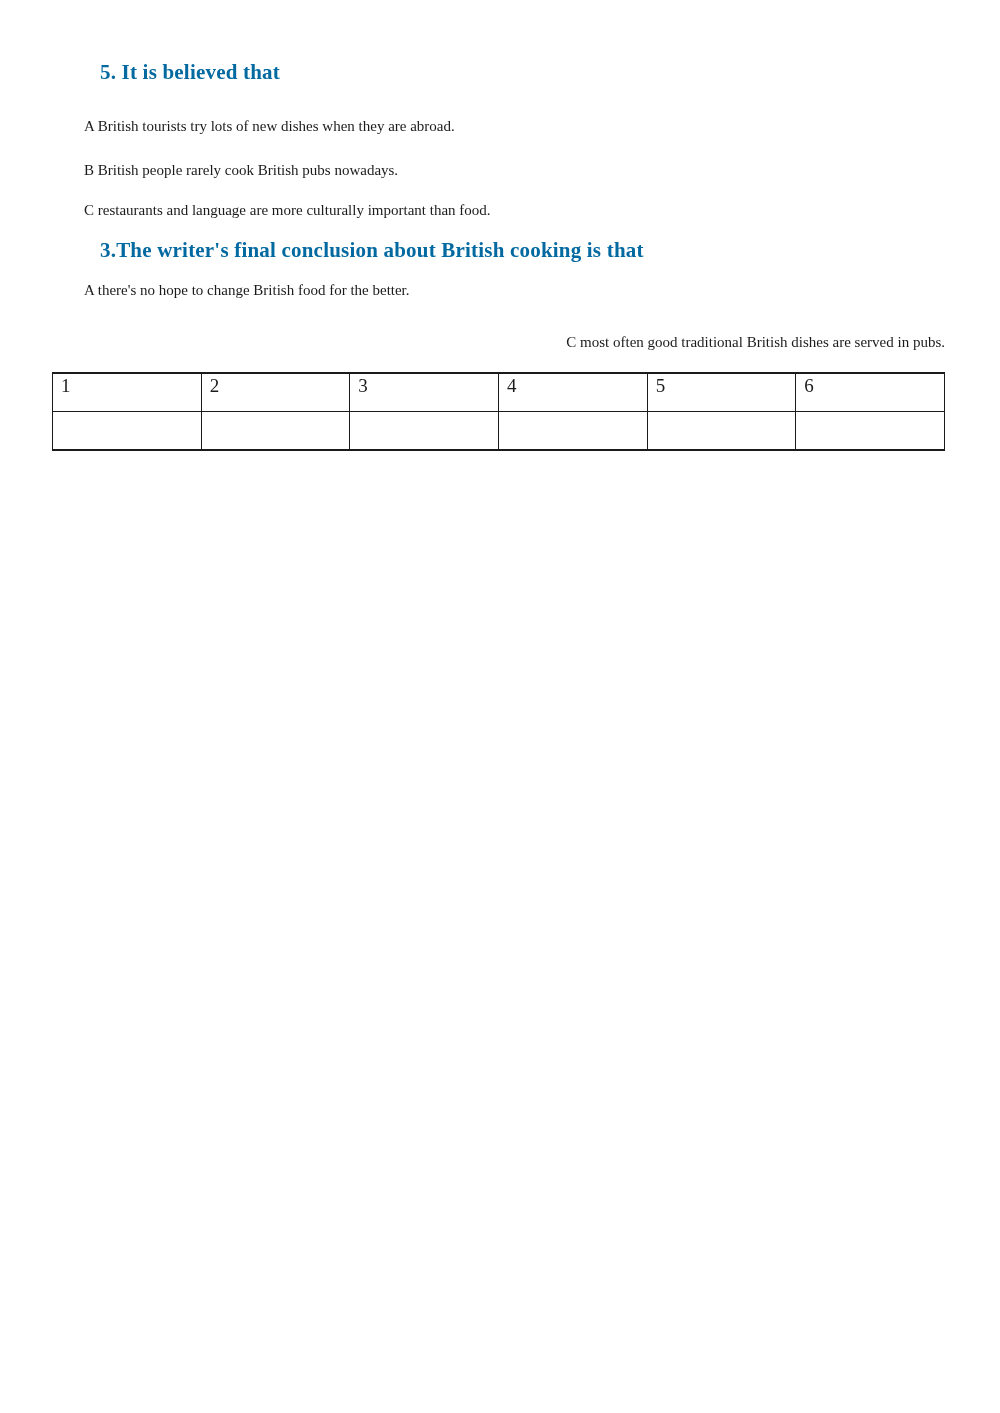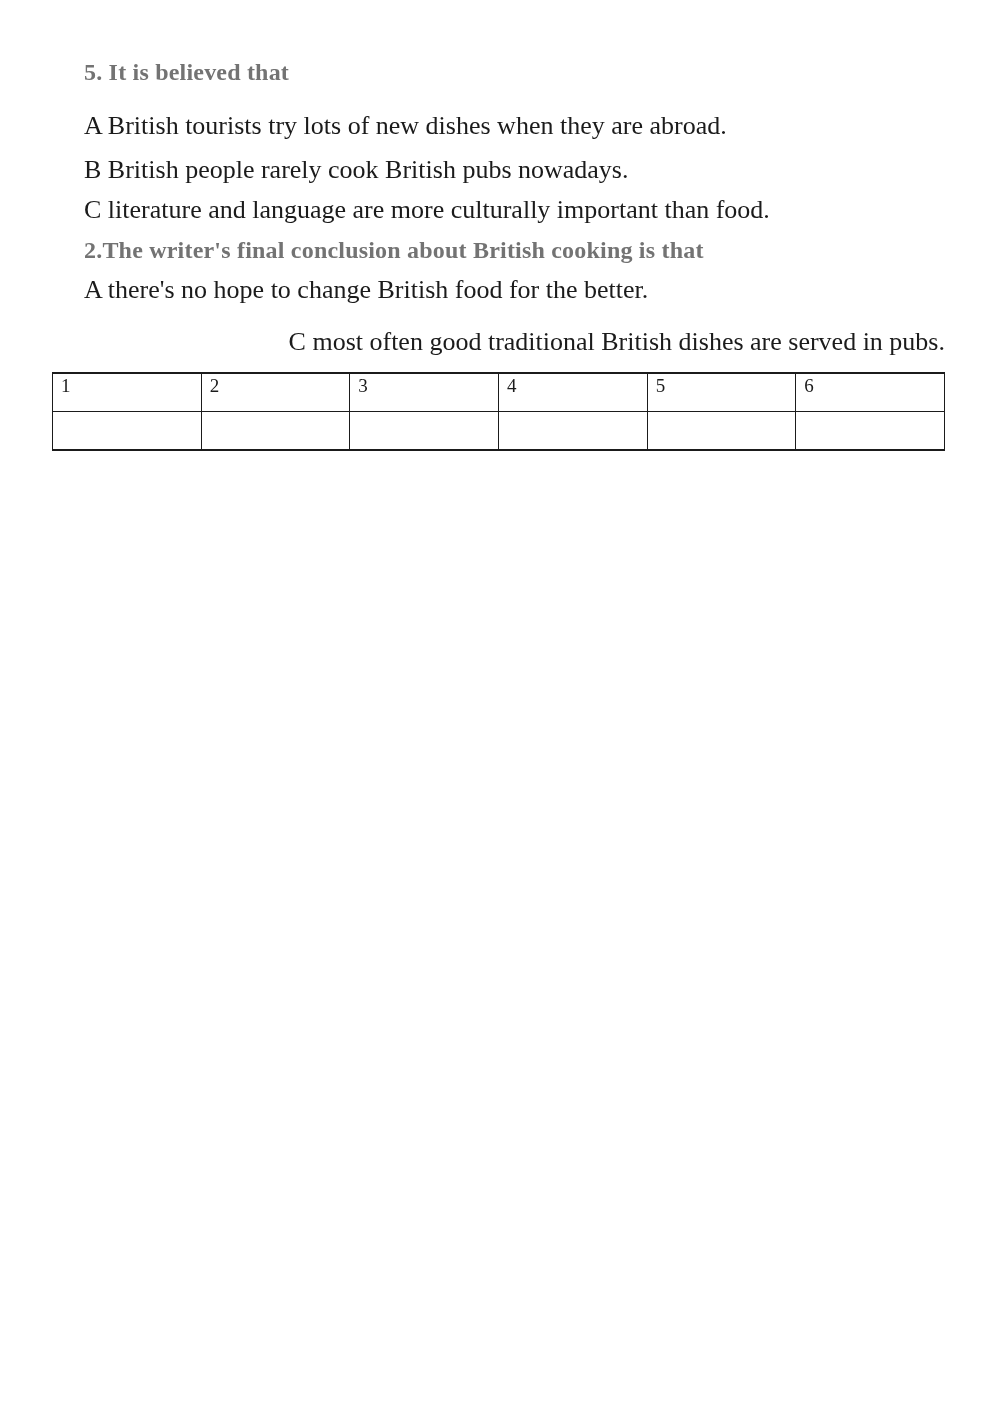--- a/index.html
+++ b/index.html
@@ -17,30 +17,30 @@
   }
   .content {
     position: absolute;
     top: 60px;
     left: 52px;
     width: 893px;
   }
   .q-heading {
     font-family: "Liberation Serif", serif;
     font-weight: bold;
-    font-size: 24px;
+    font-size: 21px;
     line-height: 25px;
-    color: #737373;
-    margin: 0 0 0 32px;
+    color: #0369a1;
+    margin: 0 0 0 48px;
     letter-spacing: 0.2px;
   }
   .q5-heading { margin-bottom: 29px; }
   .q6-heading { margin-bottom: 15px; }
   .option {
-    font-size: 26px;
+    font-size: 15px;
     line-height: 24px;
     margin: 0 0 0 32px;
     color: #1b1b1b;
   }
   .q5 .option.opt-a { margin-bottom: 20px; }
   .q5 .option.opt-b { margin-bottom: 16px; }
   .q5 .option.opt-c { margin-bottom: 16px; }
   .q6 .option.opt-a { margin-bottom: 28px; }
   .q6 .option.opt-b { margin-bottom: 14px; }
   .q6 .option.opt-c { margin-bottom: 0; text-align: right; }
@@ -69,25 +69,25 @@
 </style>
 </head>
 <body>
 
 <div class="content">
 
   <div class="q5">
     <p class="q-heading q5-heading">5. It is believed that</p>
     <p class="option opt-a">A British tourists try lots of new dishes when they are abroad.</p>
     <p class="option opt-b">B British people rarely cook British pubs nowadays.</p>
-    <p class="option opt-c">C literature and language are more culturally important than food.</p>
+    <p class="option opt-c">C restaurants and language are more culturally important than food.</p>
   </div>
 
   <div class="q6">
-    <p class="q-heading q6-heading">2.The writer's final conclusion about British cooking is that</p>
+    <p class="q-heading q6-heading">3.The writer's final conclusion about British cooking is that</p>
     <p class="option opt-a">A there's no hope to change British food for the better.</p>
     <p class="option opt-c">C most often good traditional British dishes are served in pubs.</p>
   </div>
 
   <table class="answer-table">
     <tbody>
       <tr class="header-row">
         <td>1</td>
         <td>2</td>
         <td>3</td>

